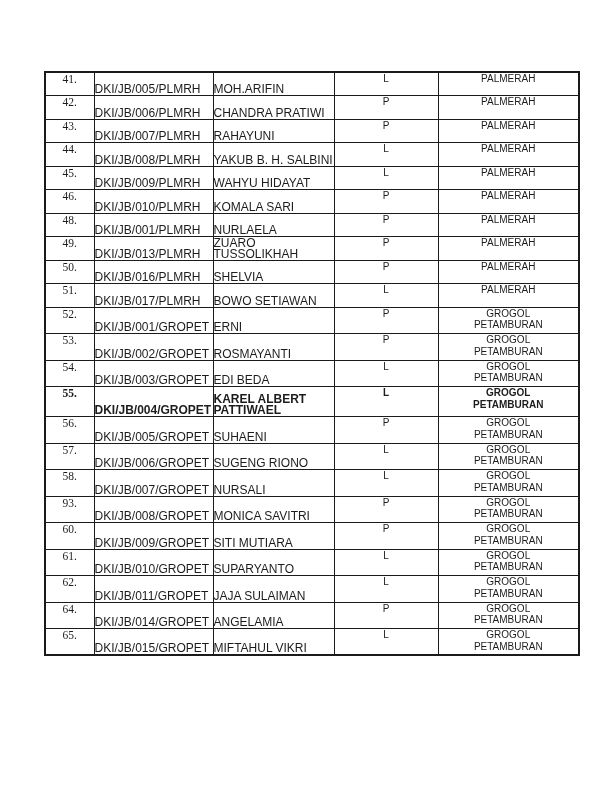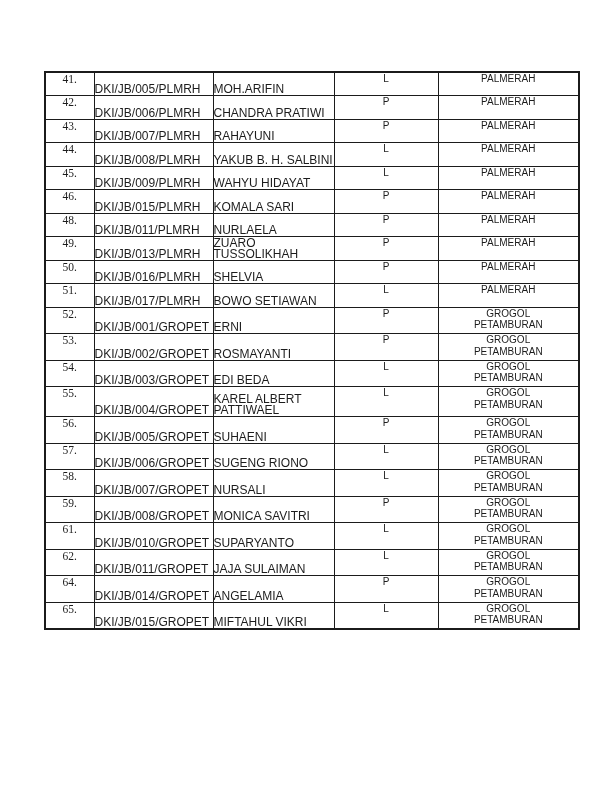--- a/index.html
+++ b/index.html
@@ -33,21 +33,21 @@
     border: 2px solid var(--border-color);
   }
   table.member-table td {
     border: 1px solid var(--border-color);
     padding: 0;
     overflow: hidden;
     color: var(--text-color);
   }
   tr.row-single  { height: 23.5px; }
   tr.row-double  { height: 26.5px; padding-left: 16px; }
-  tr.row-tall    { height: 30px;   }
+  tr.row-tall    { height: 30px; font-weight: bold;   }
 
   td.no {
     font-family: "Liberation Serif", "DejaVu Serif", serif;
     font-size: 11.5px;
     text-align: center;
     vertical-align: top;
     padding-top: 1px;
   }
   td.code, td.name {
     font-size: 12px;
@@ -115,28 +115,28 @@
         </tr>
         <tr class="row-single">
           <td class="no">45.</td>
           <td class="code">DKI/JB/009/PLMRH</td>
           <td class="name">WAHYU HIDAYAT</td>
           <td class="gender">L</td>
           <td class="location">PALMERAH</td>
         </tr>
         <tr class="row-single">
           <td class="no">46.</td>
-          <td class="code">DKI/JB/015/PLMRH</td>
+          <td class="code">DKI/JB/010/PLMRH</td>
           <td class="name">KOMALA SARI</td>
           <td class="gender">P</td>
           <td class="location">PALMERAH</td>
         </tr>
         <tr class="row-single">
           <td class="no">48.</td>
-          <td class="code">DKI/JB/011/PLMRH</td>
+          <td class="code">DKI/JB/001/PLMRH</td>
           <td class="name">NURLAELA</td>
           <td class="gender">P</td>
           <td class="location">PALMERAH</td>
         </tr>
         <tr class="row-single">
           <td class="no">49.</td>
           <td class="code">DKI/JB/013/PLMRH</td>
           <td class="name">ZUARO TUSSOLIKHAH</td>
           <td class="gender">P</td>
           <td class="location">PALMERAH</td>
@@ -206,23 +206,31 @@
         </tr>
         <tr class="row-double">
           <td class="no">58.</td>
           <td class="code">DKI/JB/007/GROPET</td>
           <td class="name">NURSALI</td>
           <td class="gender">L</td>
           <td class="location">GROGOL
 PETAMBURAN</td>
         </tr>
         <tr class="row-double">
-          <td class="no">59.</td>
+          <td class="no">93.</td>
           <td class="code">DKI/JB/008/GROPET</td>
           <td class="name">MONICA SAVITRI</td>
+          <td class="gender">P</td>
+          <td class="location">GROGOL
+PETAMBURAN</td>
+        </tr>
+        <tr class="row-double">
+          <td class="no">60.</td>
+          <td class="code">DKI/JB/009/GROPET</td>
+          <td class="name">SITI MUTIARA</td>
           <td class="gender">P</td>
           <td class="location">GROGOL
 PETAMBURAN</td>
         </tr>
         <tr class="row-double">
           <td class="no">61.</td>
           <td class="code">DKI/JB/010/GROPET</td>
           <td class="name">SUPARYANTO</td>
           <td class="gender">L</td>
           <td class="location">GROGOL

